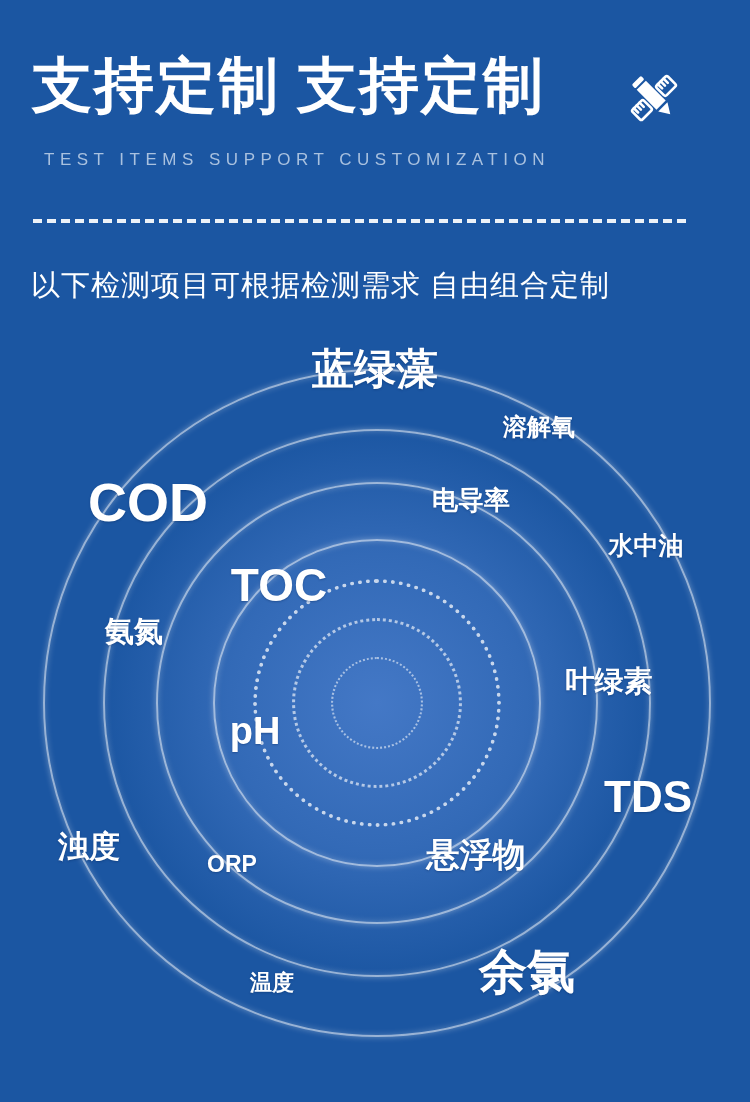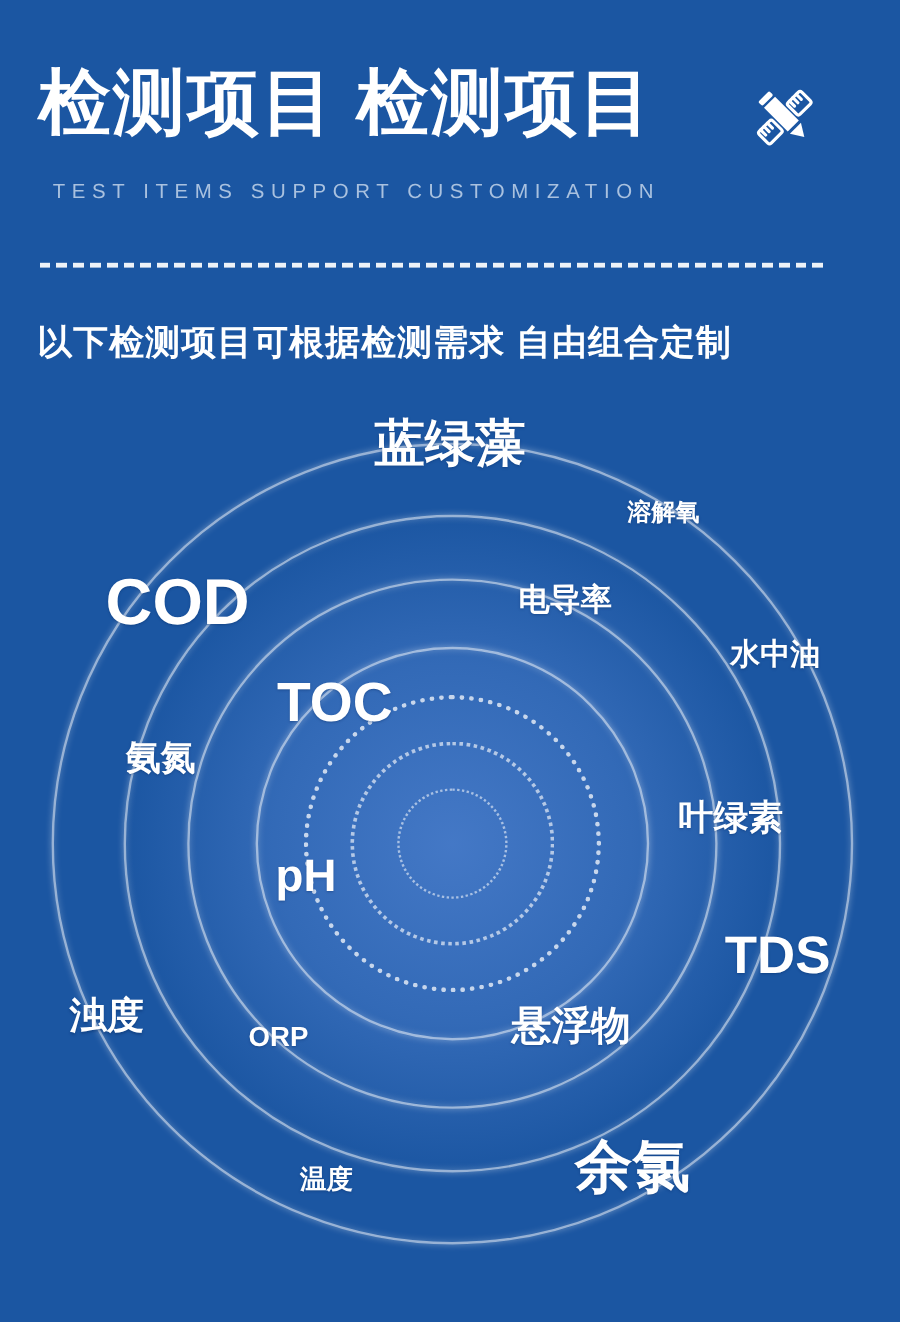--- a/index.html
+++ b/index.html
@@ -23,21 +23,21 @@
   }
   .custom-icon { position:absolute; left:626px; top:72px; width:56px; height:52px; }
   .dashed-divider {
     position:absolute; left:33px; top:219px; width:654px; height:4px;
     background:repeating-linear-gradient(90deg,
       rgba(255,255,255,0.92) 0px, rgba(255,255,255,0.92) 9px,
       rgba(255,255,255,0) 9px, rgba(255,255,255,0) 14px);
   }
   .intro-text {
     position:absolute; left:31px; top:266px;
-    font-size:29px; font-weight:700; color:#ffffff;
+    font-size:29px; font-weight:400; color:#ffffff;
     letter-spacing:1px; white-space:nowrap;
   }
   .diagram { position:absolute; left:0; top:0; width:750px; height:942px; }
   .center-glow {
     position:absolute; border-radius:50%;
     background:radial-gradient(circle,
       rgba(70,122,200,0.95) 0%,
       rgba(70,122,200,0.55) 38%,
       rgba(70,122,200,0.0) 70%);
   }
@@ -51,21 +51,21 @@
   .ring.dotted-2 { border:4px dotted rgba(255,255,255,0.72); }
   .diagram-label {
     position:absolute; transform:translate(-50%,-50%);
     color:#ffffff; font-weight:bold; white-space:nowrap;
     text-shadow:0 1px 2px rgba(0,35,85,0.35);
   }
 </style>
 </head>
 <body>
 
-<div class="page-title">检测项目 检测项目</div>
+<div class="page-title">支持定制 支持定制</div>
 
 <svg class="custom-icon" viewBox="0 0 56 52" xmlns="http://www.w3.org/2000/svg">
 
   <g transform="rotate(45 28 26)" stroke="#ffffff" stroke-width="2.6" fill="none" stroke-linecap="round">
     <rect x="21" y="1" width="14" height="16" rx="2"></rect>
     <line x1="21" y1="5.5" x2="27" y2="5.5"></line>
     <line x1="21" y1="9.5" x2="27" y2="9.5"></line>
     <line x1="21" y1="13.5" x2="27" y2="13.5"></line>
     <rect x="21" y="35" width="14" height="16" rx="2"></rect>
     <line x1="21" y1="39.5" x2="27" y2="39.5"></line>
@@ -90,21 +90,21 @@
   <div class="center-glow" style="left: 97px; top: 423px; height: 560px; width: 560px;"></div>
 
 <div class="ring solid" style="left: 213px; top: 539px; height: 328px; width: 328px;"></div>
     <div class="ring solid" style="left: 156px; top: 482px; height: 442px; width: 442px;"></div>
     <div class="ring solid" style="left: 103px; top: 429px; height: 548px; width: 548px;"></div>
     <div class="ring solid" style="left: 43px; top: 369px; height: 668px; width: 668px;"></div>
     <div class="ring dotted-0" style="left: 331px; top: 657px; height: 92px; width: 92px;"></div>
     <div class="ring dotted-1" style="left: 292px; top: 618px; height: 170px; width: 170px;"></div>
     <div class="ring dotted-2" style="left: 253px; top: 579px; height: 248px; width: 248px;"></div>
     <div class="diagram-label" style="left: 375px; top: 369px; font-size: 42px;">蓝绿藻</div>
-    <div class="diagram-label" style="left: 553px; top: 427px; font-size: 20px;">溶解氧</div>
+    <div class="diagram-label" style="left: 539px; top: 427px; font-size: 24px;">溶解氧</div>
     <div class="diagram-label" style="left: 148px; top: 502px; font-size: 54px;">COD</div>
     <div class="diagram-label" style="left: 471px; top: 500px; font-size: 26px;">电导率</div>
     <div class="diagram-label" style="left: 646px; top: 545px; font-size: 25px;">水中油</div>
     <div class="diagram-label" style="left: 279px; top: 585px; font-size: 46px; text-align: right;">TOC</div>
     <div class="diagram-label" style="left: 134px; top: 632px; font-size: 29px;">氨氮</div>
     <div class="diagram-label" style="left: 609px; top: 682px; font-size: 29px;">叶绿素</div>
     <div class="diagram-label" style="left: 255px; top: 731px; font-size: 38px;">pH</div>
     <div class="diagram-label" style="left: 648px; top: 797px; font-size: 44px;">TDS</div>
     <div class="diagram-label" style="left: 89px; top: 847px; font-size: 31px;">浊度</div>
     <div class="diagram-label" style="left: 232px; top: 864px; font-size: 23px;">ORP</div>

